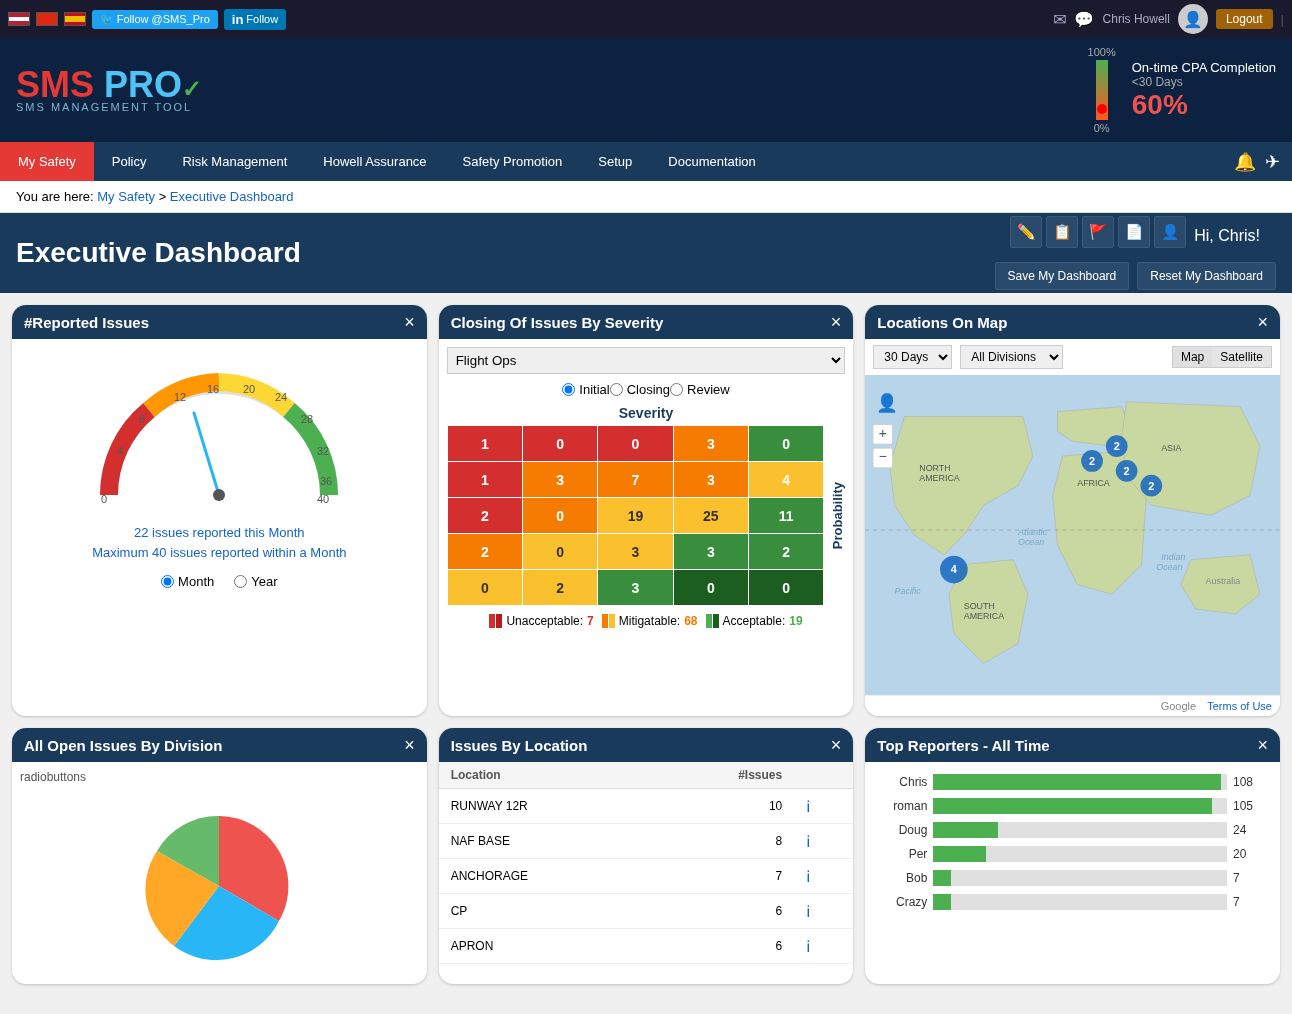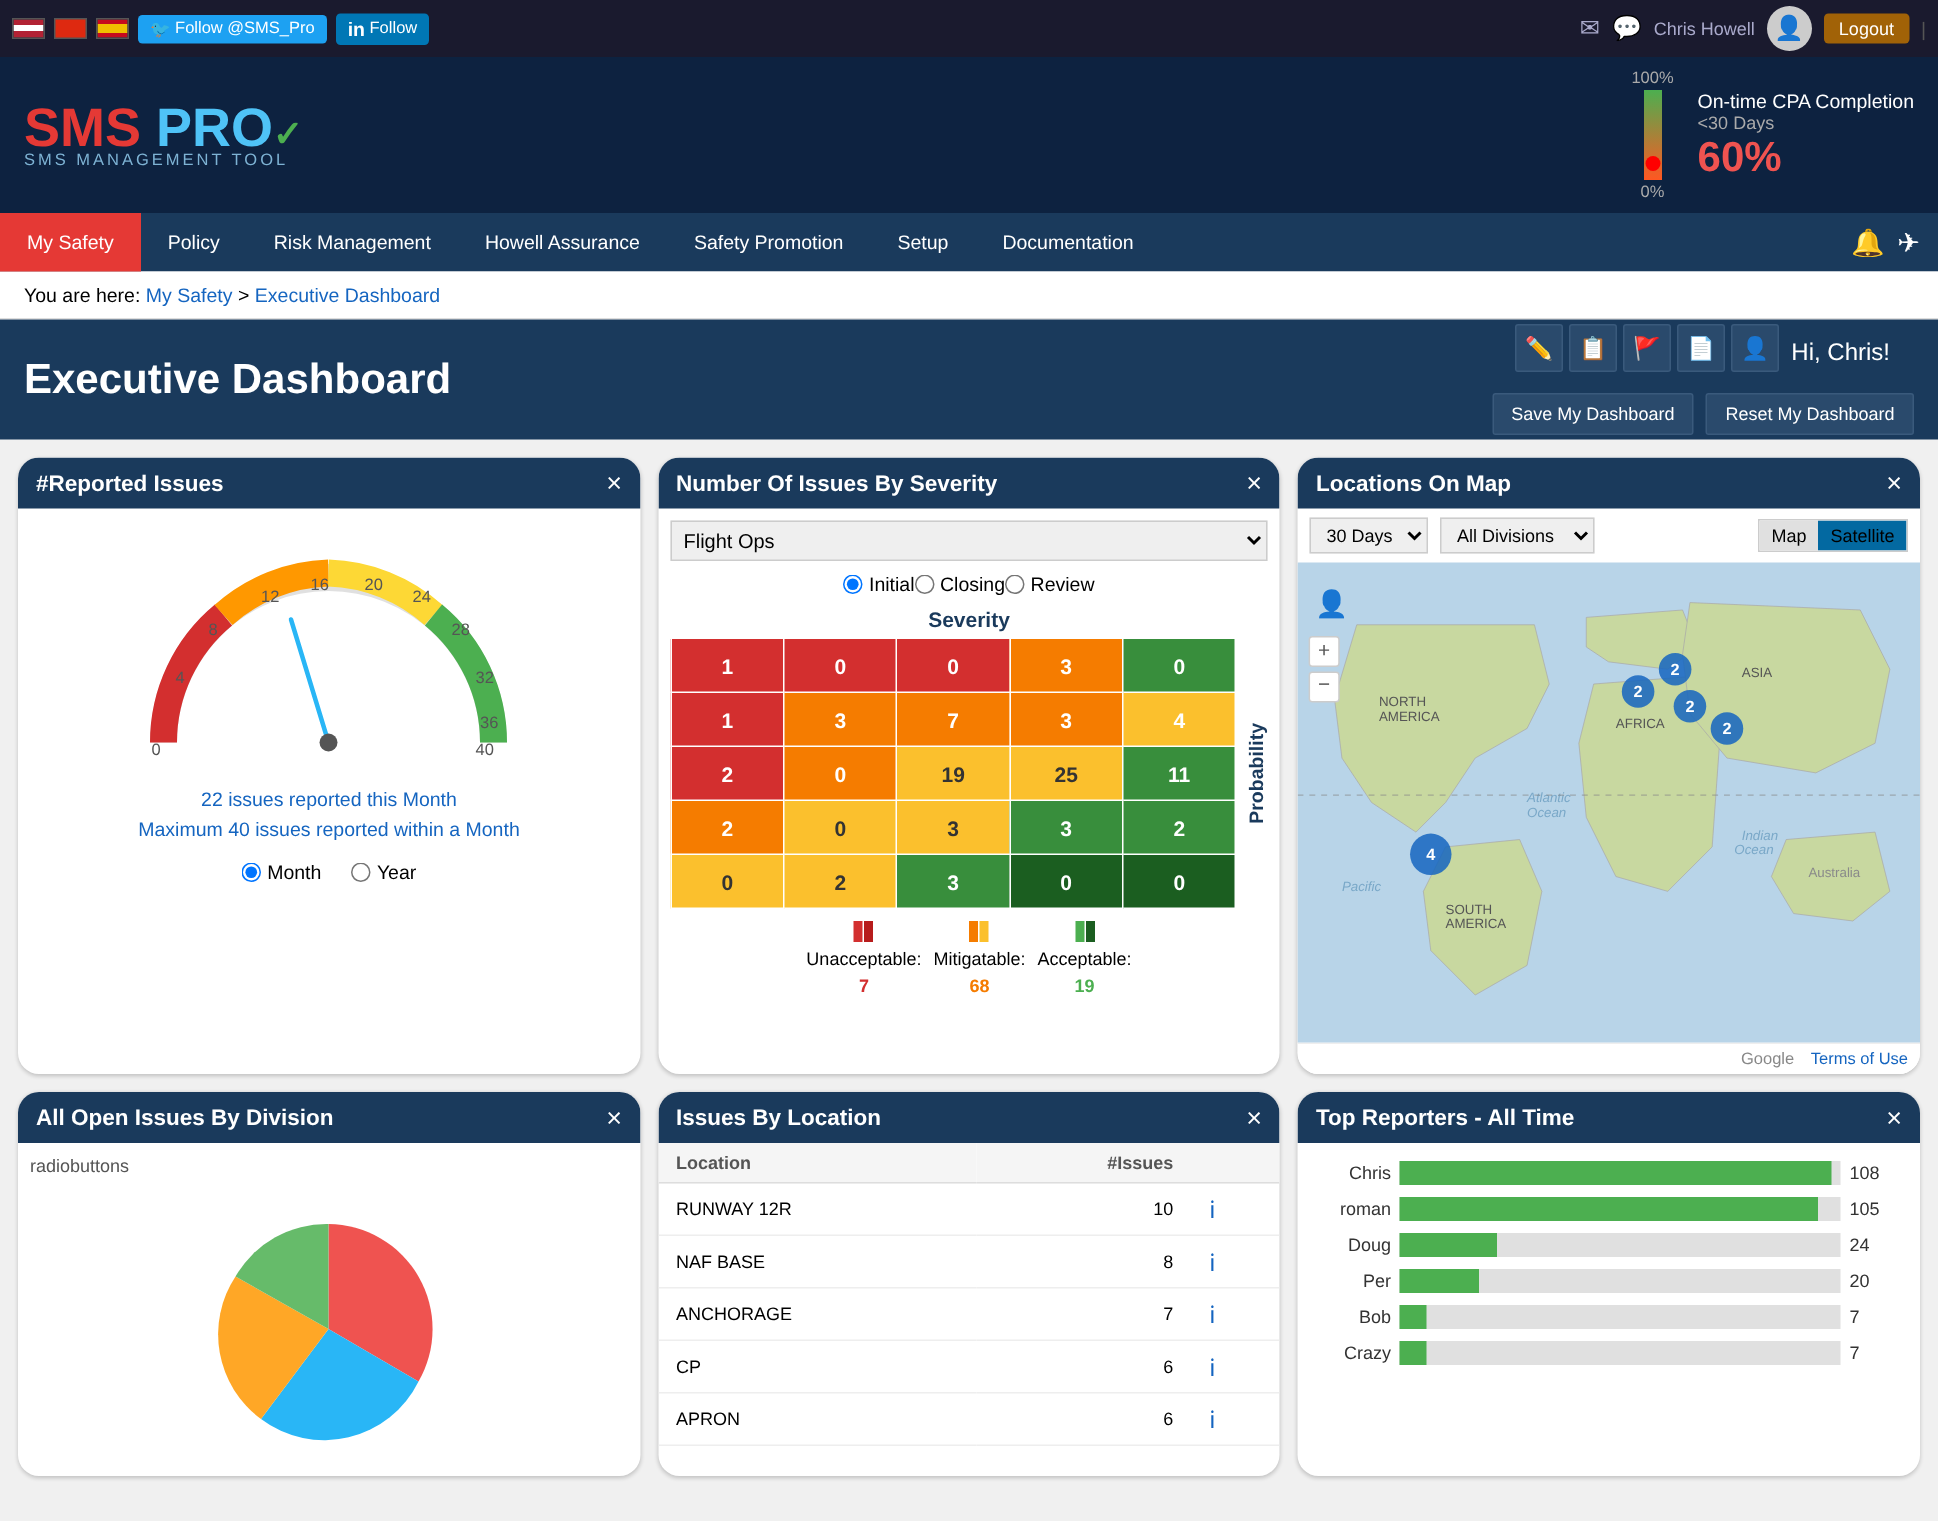--- a/index.html
+++ b/index.html
@@ -187,31 +187,31 @@
     .cell-red { background: #d32f2f; }
     .cell-orange { background: #f57c00; }
     .cell-yellow { background: #fbc02d; color: #333; }
     .cell-green { background: #388e3c; }
     .cell-dkgreen { background: #1b5e20; }
     .prob-label {
       writing-mode: vertical-rl; text-orientation: mixed; transform: rotate(180deg);
       color: #1a3a5c; font-weight: bold; font-size: 13px; text-align: center;
     }
     .legend { display: flex; gap: 8px; align-items: center; margin-top: 8px; flex-wrap: wrap; justify-content: center; }
-    .legend-item { display: flex; align-items: center; gap: 4px; font-size: 12px; flex-direction: column; }
+    .legend-item { display: flex; align-items: center; gap: 4px; font-size: 12px; }
     .legend-color { display: flex; gap: 1px; }
     .legend-bar { width: 6px; height: 14px; }
     .legend-num { color: #555; }
     .map-controls {
       display: flex; gap: 8px; padding: 6px 8px; align-items: center;
     }
     .map-controls select { padding: 3px 6px; border: 1px solid #ccc; font-size: 12px; }
     .map-toggle { display: flex; border: 1px solid #ccc; overflow: hidden; margin-left: auto; }
     .map-toggle-btn {
-      padding: 3px 8px; font-size: 12px; cursor: pointer; background: #0369a1; border: none;
+      padding: 3px 8px; font-size: 12px; cursor: pointer; background: #e5e5e5; border: none;
     }
     .map-toggle-btn.active { background: #e0e0e0; }
     .map-container {
       width: 100%; height: 320px; background: #b8d4e8;
       position: relative; overflow: hidden;
     }
     .map-footer {
       padding: 4px 8px; font-size: 11px; color: #666; text-align: right;
       background: white; border-top: 1px solid #eee;
     }
@@ -381,21 +381,21 @@
         <label>
           <input type="radio" name="timeperiod" style="">
           <span>Year</span>
         </label>
       </div>
     </div>
   </div>
 
   <div class="panel severity-panel">
     <div class="panel-header">
-      <span>Number Of Issues By Severity</span>
+      <span>Closing Of Issues By Severity</span>
       <button class="panel-close">×</button>
     </div>
     <div class="panel-body">
       <select class="severity-dropdown">
         <option>Flight Ops</option>
         <option>Maintenance</option>
         <option>Ground Ops</option>
         <option>Cabin</option>
       </select>
       <div class="severity-radios">

